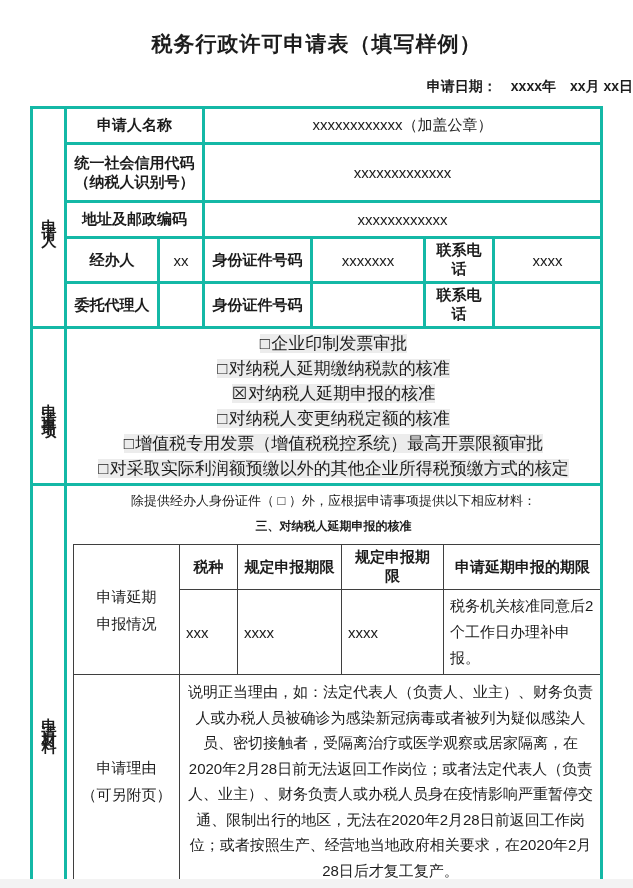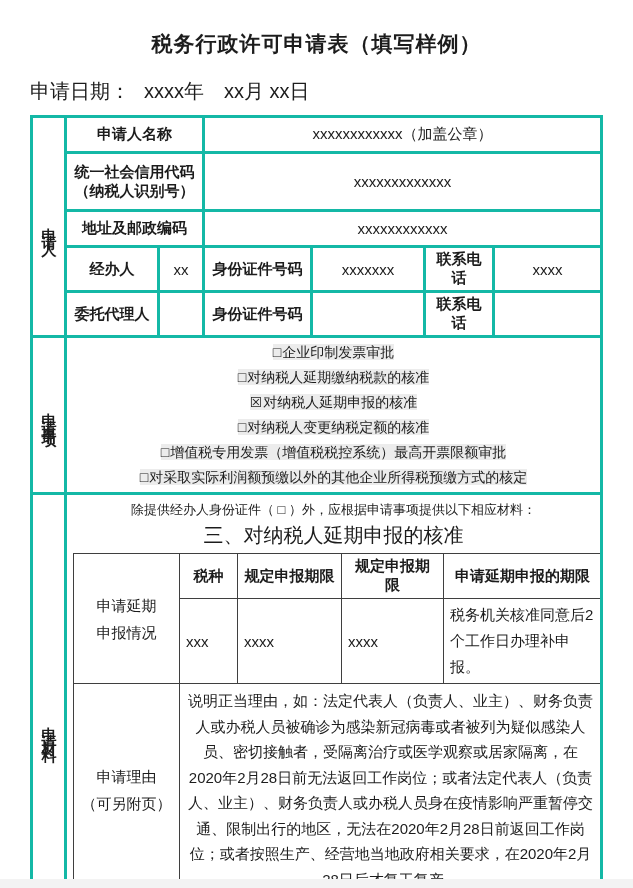--- a/index.html
+++ b/index.html
@@ -1,40 +1,40 @@
 <!DOCTYPE html>
 <html><head>
 <meta charset="utf-8">
 <style>
   * { box-sizing: border-box; }
   html,body { margin:0; padding:0; background:#ffffff; }
   body { font-family:"Liberation Sans","DejaVu Sans",sans-serif; color:#1c1c1c; }
   .page { position:relative; width:633px; height:888px; background:#ffffff; overflow:hidden; }
 
   .doc-title { text-align:center; font-size:21px; font-weight:bold; padding-top:30px; letter-spacing:1px; }
-  .date-line { margin:20px 0 0 30px; font-size:20px; font-weight:400; }
+  .date-line { margin:20px 0 0 30px; font-size:14px; font-weight:700;text-align:right; }
   .date-line .lbl { margin-right:14px; }
 
   table.main { border-collapse:collapse; table-layout:fixed; width:570px; margin:10px auto 0 auto; border:2px solid #2e2e2e; }
   table.main td { border:3px solid #14b8a6; font-size:15px; text-align:center; vertical-align:middle; padding:2px 4px; }
   .vert { writing-mode:vertical-rl; text-orientation:upright; letter-spacing:7px; font-weight:600; padding:0; font-size:15px; }
   .cell-label { font-weight:600; }
   .cell-value { font-weight:400; }
 
   tr.h36 { height:36px; } tr.h58 { height:58px; } tr.h38 { height:38px; }
   tr.hitems { height:152px; }
 
   td.items-cell { text-align:left; vertical-align:middle; padding:5px 6px 5px 17px; }
-  .chk-item { line-height:25px; font-size:14px; white-space:nowrap; }
+  .chk-item { line-height:25px; font-size:17px; white-space:nowrap; }
   .chk-item .hl { background:#ececec; }
   .chk-item .box { display:inline-block; margin-right:1px; }
 
   td.materials-cell { text-align:left; vertical-align:top; padding:8px 8px 8px 14px; }
   .mat-intro { font-size:13px; line-height:25px; font-weight:400; }
-  .mat-heading { font-size:20px; line-height:27px; font-weight:normal; }
+  .mat-heading { font-size:12px; line-height:27px; font-weight:bold; }
 
   table.inner { border-collapse:collapse; table-layout:fixed; width:528px; margin:4px 0 0 2px; }
   table.inner td { border:1px solid #3f3f3f; font-size:15px; vertical-align:middle; padding:3px 6px; }
   tr.ih32 { height:32px; } tr.ih60 { height:60px; } tr.ih126 { height:126px; }
   .inner .ihead { font-weight:600; text-align:center; }
   .inner .ival { text-align:left; font-weight:400; }
   .delay-label { text-align:left; padding-left:10px; line-height:27px; font-weight:400; }
   .period-cell { line-height:26px; }
   .reason-label { text-align:center; line-height:27px; font-weight:400; }
   .reason-text { text-align:justify; line-height:25.5px; font-weight:400; padding:4px 7px !important; }

